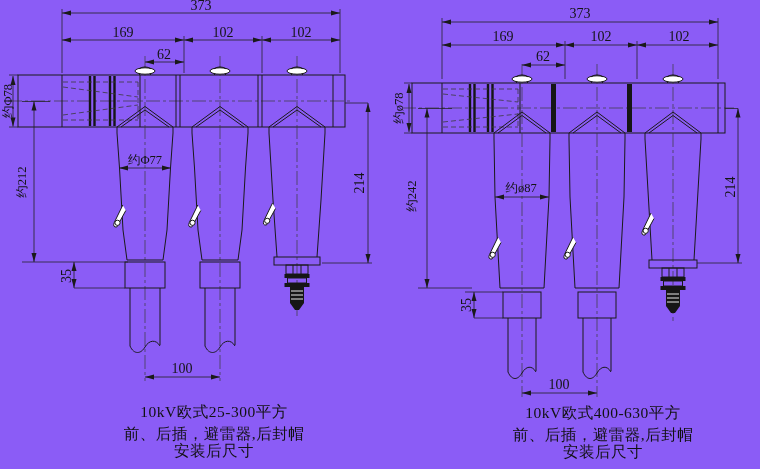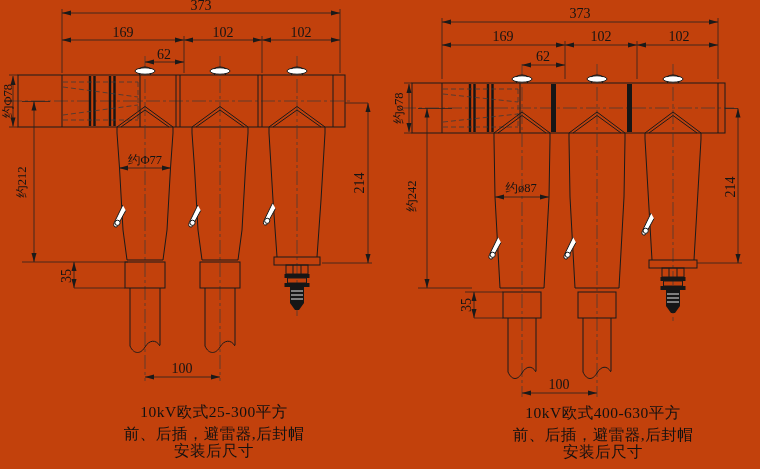--- a/index.html
+++ b/index.html
@@ -1,17 +1,17 @@
 <!DOCTYPE html>
 <html><head>
 <meta charset="utf-8">
 <style>
   html,body { margin:0; padding:0; background:#e8e8e8; }
   .canvas {
-    position:relative; width:760px; height:469px; background:#c2410c;
+    position:relative; width:760px; height:469px; background:#8b5cf6;
     font-family:"Liberation Serif","DejaVu Serif",serif; overflow:hidden;
   }
   .canvas svg { display:block; width:760px; height:469px; }
   
   .ln   { stroke:#1a1a1a; stroke-width:1; fill:none; }
   .band { stroke:#151515; stroke-width:2.4; fill:none; }
   .fillb{ fill:#161616; stroke:none; }
   .hid  { stroke:#3a3a3a; stroke-width:.8; stroke-dasharray:5 3; fill:none; }
   .cl   { stroke:#3a3a3a; stroke-width:.7; stroke-dasharray:14 3 3 3; fill:none; }
   .x    { stroke:#222222; stroke-width:.75; fill:none; }

